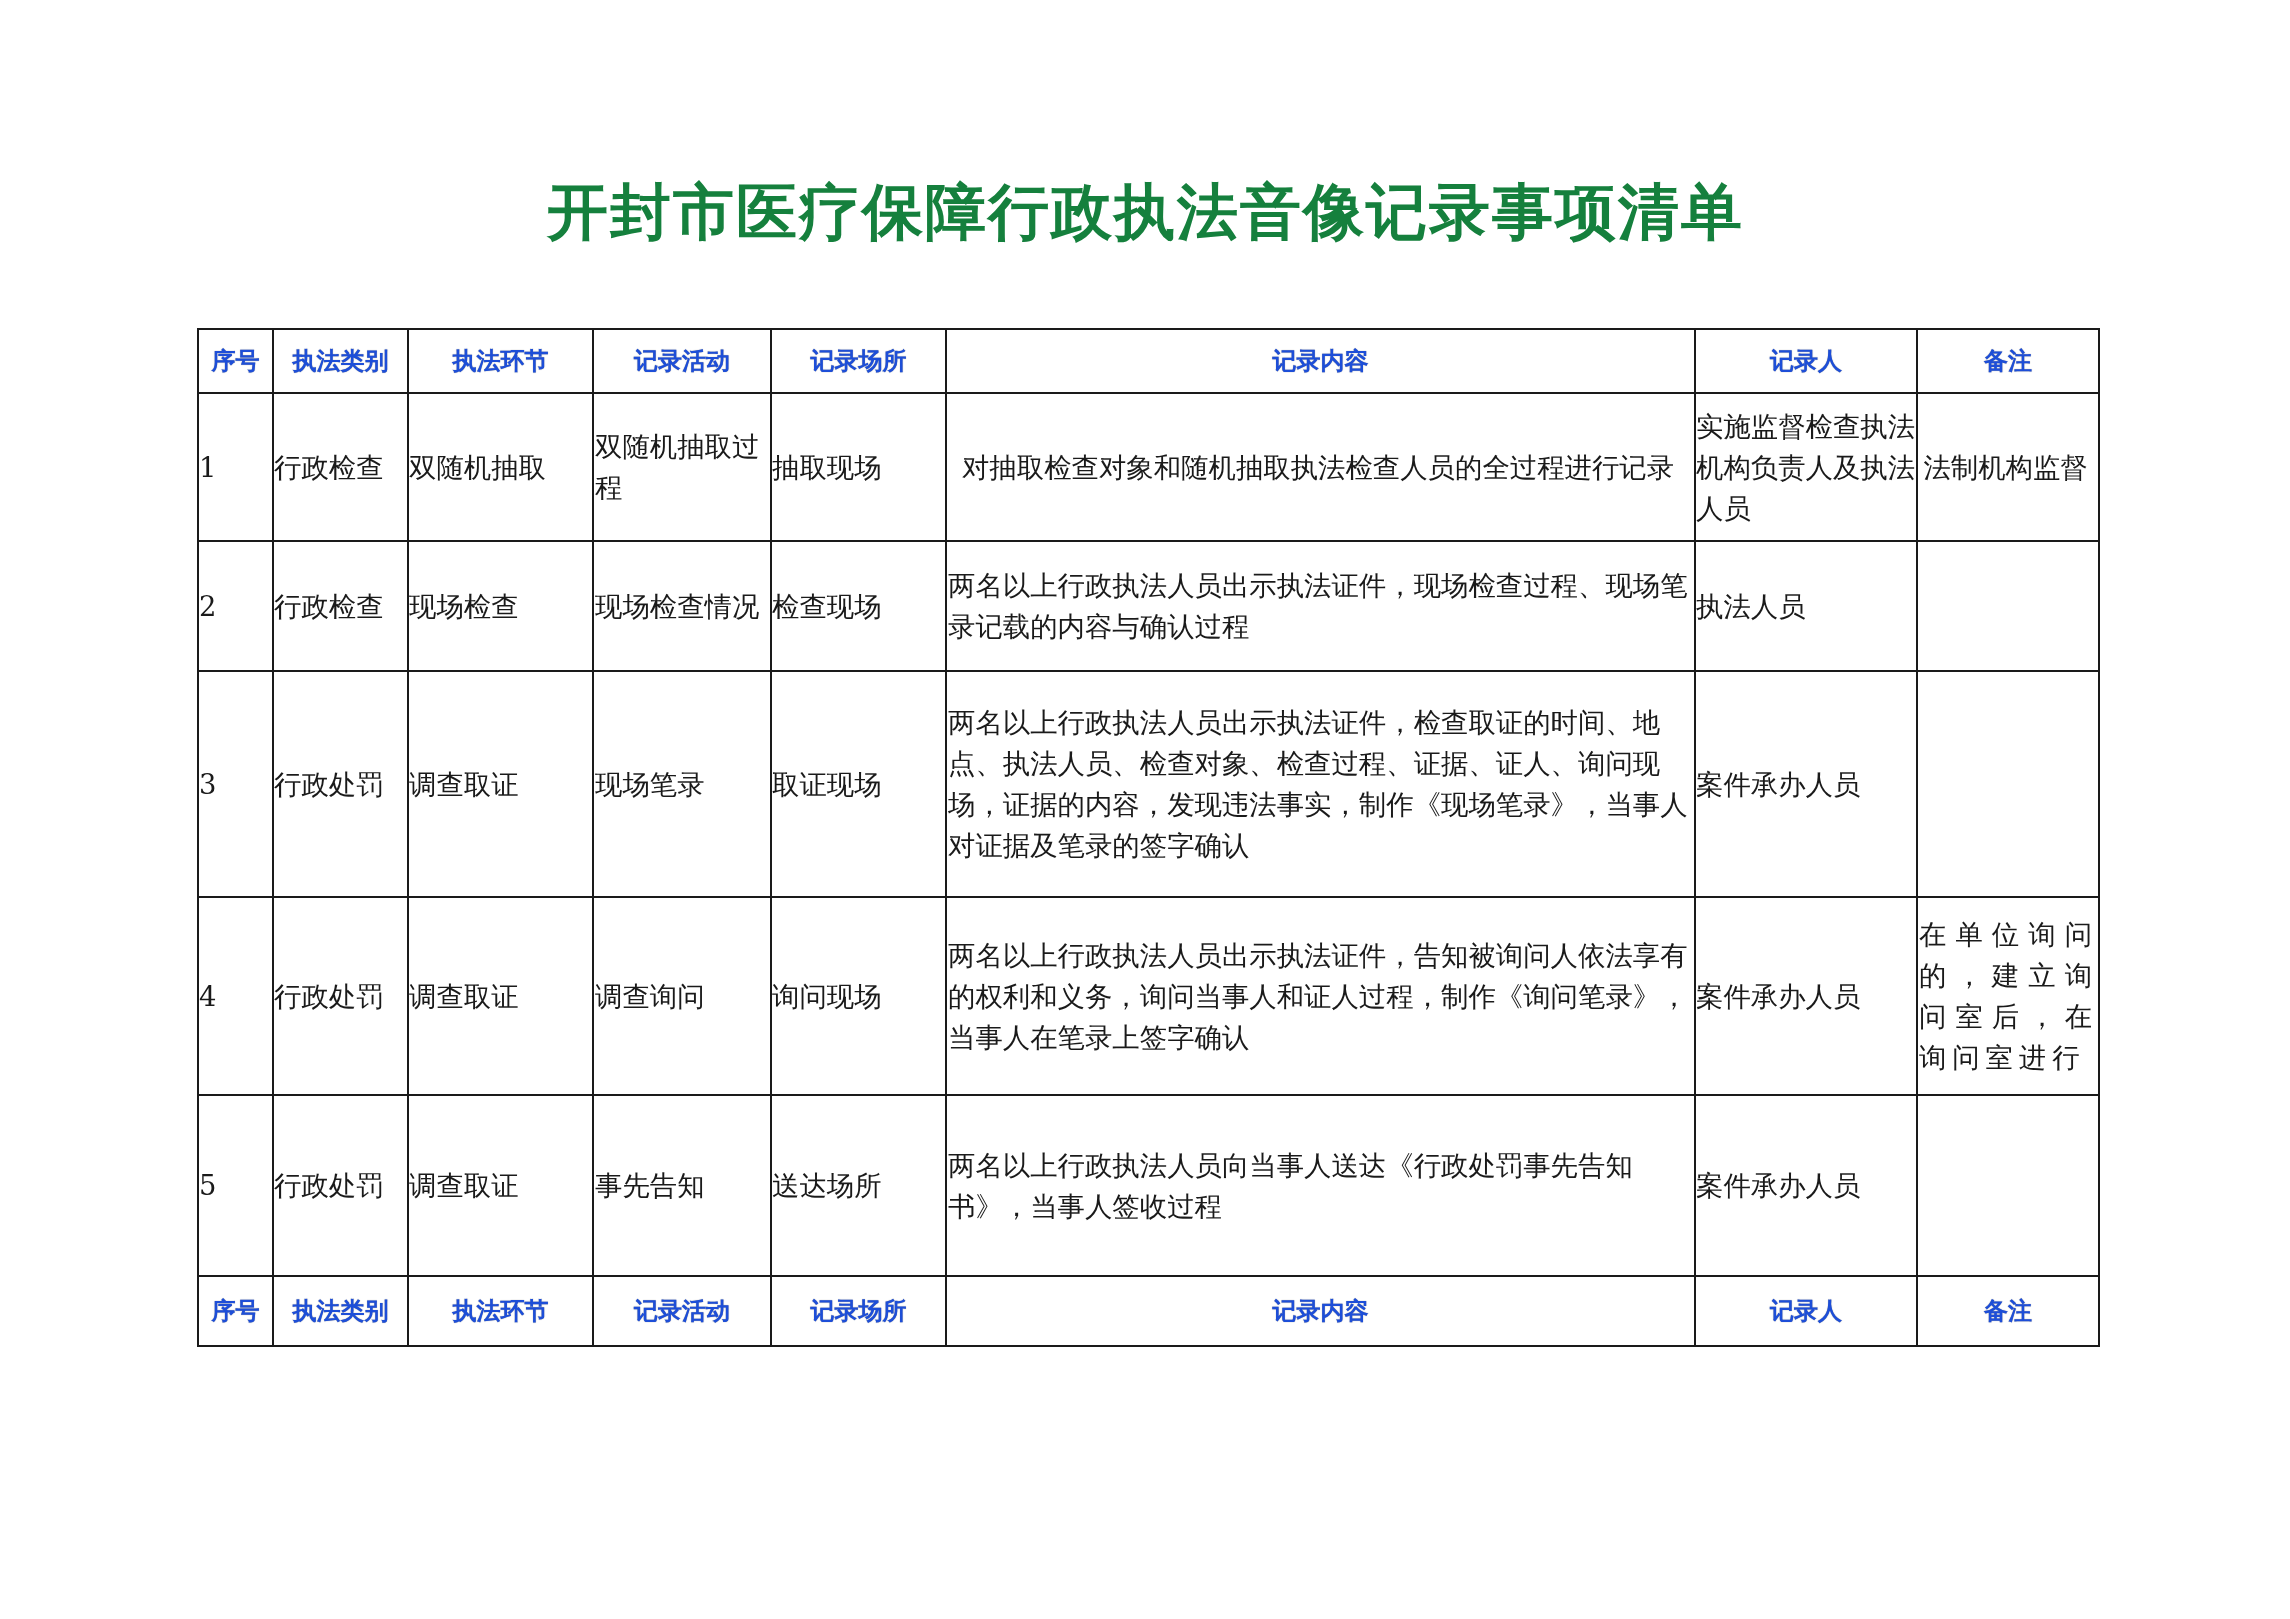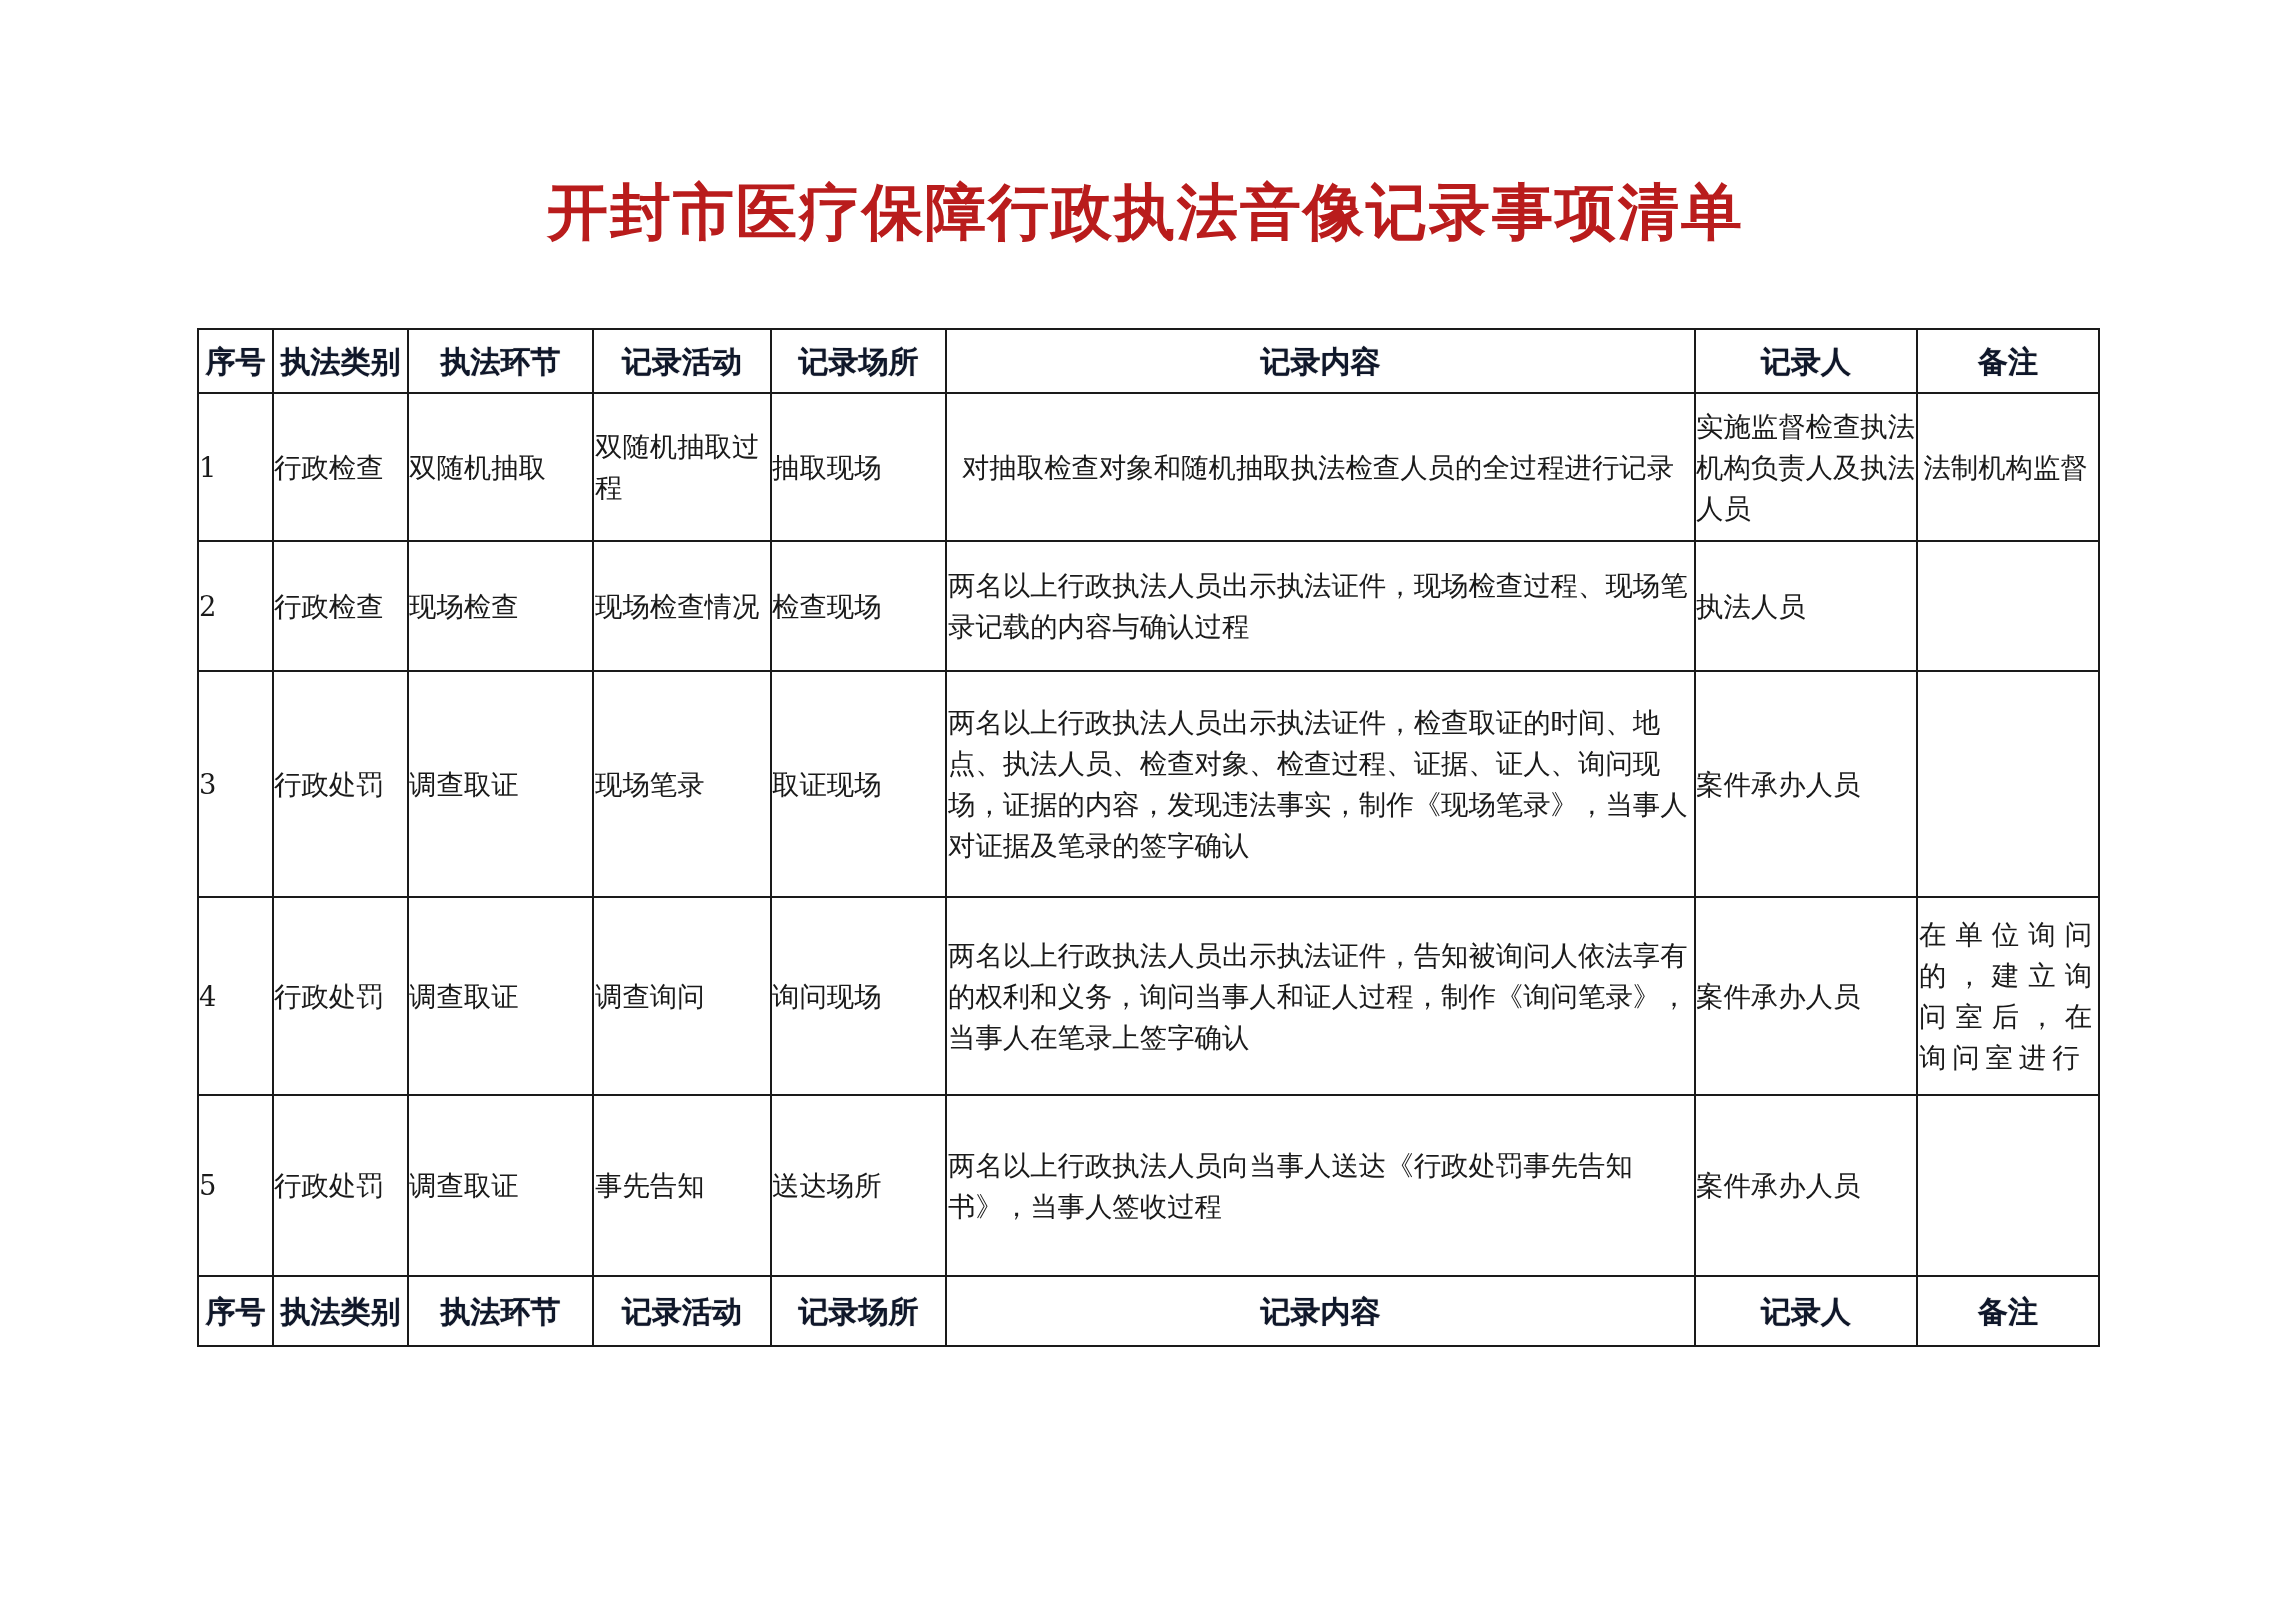--- a/index.html
+++ b/index.html
@@ -20,21 +20,21 @@
       left: 0;
       width: 2291px;
       top: 173px;
       height: 78px;
       text-align: center;
       font-family: "DejaVu Serif", "Liberation Serif", serif;
       font-weight: bold;
       font-size: 61px;
       line-height: 78px;
       letter-spacing: 2px;
-      color: #b91c1c;
+      color: #15803d;
     }
     table.main {
       position: absolute;
       left: 197px;
       top: 328px;
       border-collapse: collapse;
       table-layout: fixed;
       width: 1903px;
     }
     table.main td, table.main th {
@@ -42,23 +42,23 @@
       padding: 0;
       font-size: 27.4px;
       line-height: 41px;
       color: #1a1a1a;
       overflow: hidden;
       vertical-align: middle;
       font-weight: normal;
     }
     table.main th {
       text-align: center;
-      color: #0f172a;
+      color: #1d4ed8;
       font-weight: bold;
-      font-size: 30px;
+      font-size: 24px;
       text-shadow: 0 0 1px #888;
     }
     .c { }
     .l { text-align: left; padding-left: 1px !important; }
     .num {
       font-family: "DejaVu Serif", "Liberation Serif", serif;
       font-size: 26.5px;
     }
     .justify {
       text-align: justify;

